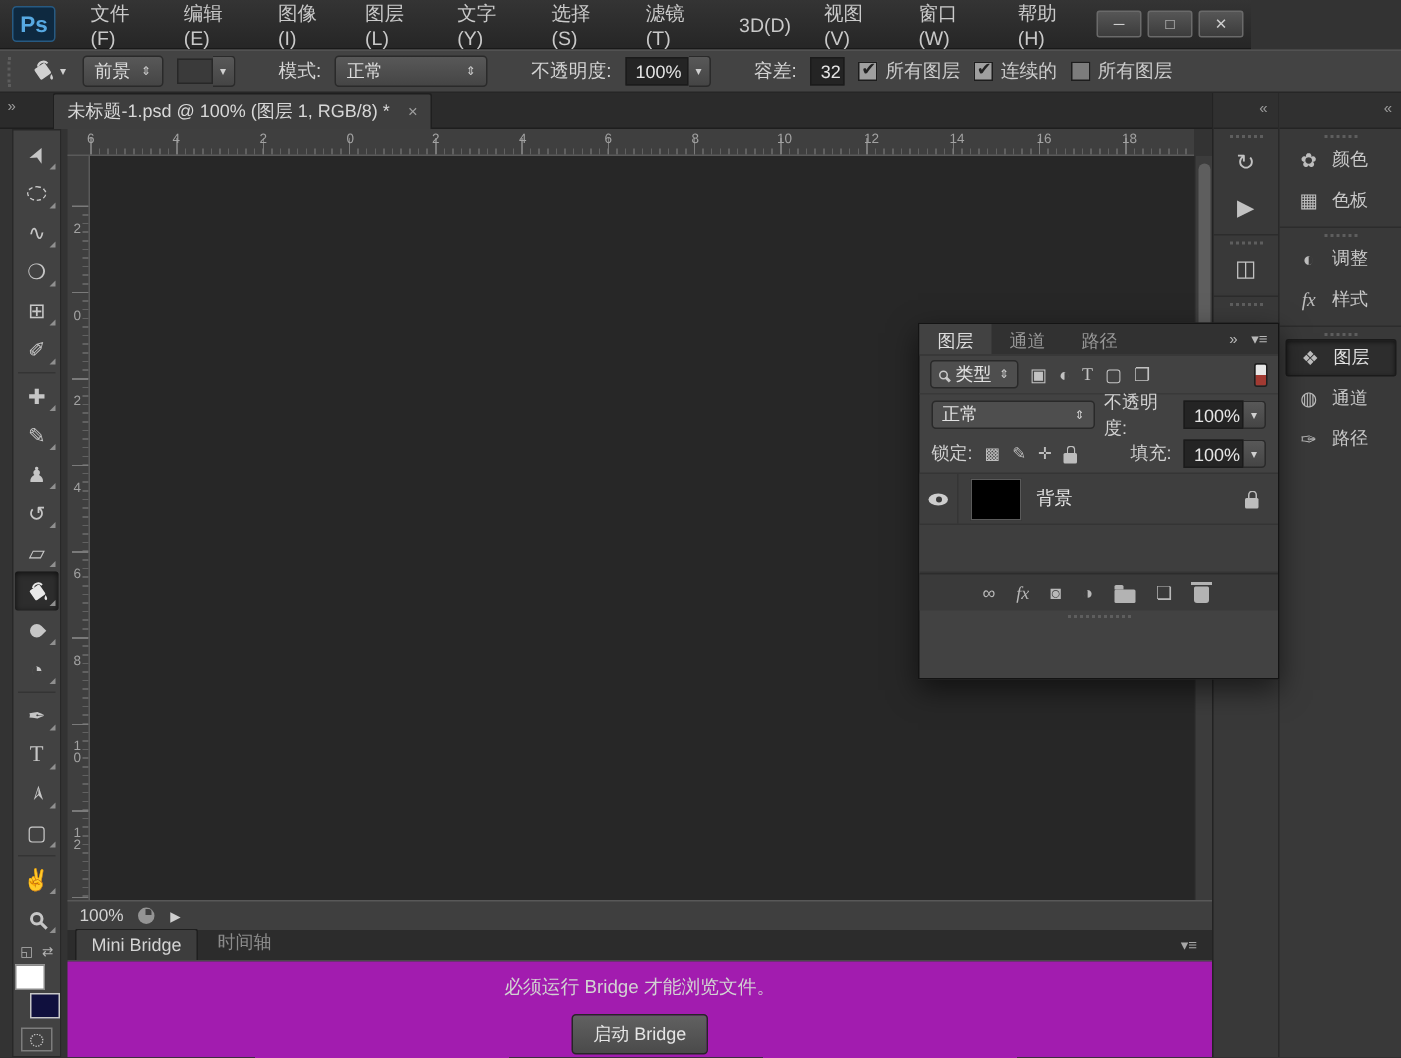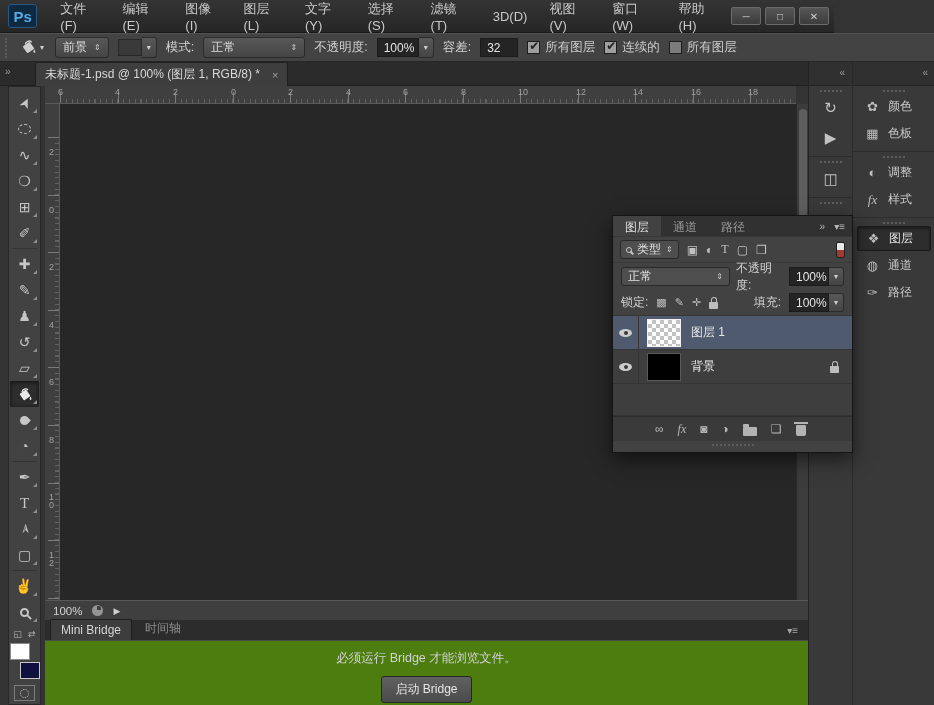--- a/index.html
+++ b/index.html
@@ -29,21 +29,21 @@
   .grip-v { width:4px; height:20px; border-left:2px dotted #5d5d5d; }
   .tool-badge { display:flex; align-items:center; gap:3px; padding:0 2px; }
   .opt-btn { height:21px; background:linear-gradient(#585858,#454545);
     border:1px solid #2a2a2a; border-radius:3px; display:flex; align-items:center;
     padding:0 7px; gap:7px; color:#dedede; font-size:12px; }
   .swatch-wrap { display:flex; align-items:center; }
   .swatch-empty { width:24px; height:17px; background:#3a3a3a; border:1px solid #272727; }
   .dd-btn { width:15px; height:21px; background:linear-gradient(#585858,#454545);
     border:1px solid #2a2a2a; border-left:none; border-radius:0 3px 3px 0;
     font-size:8px; color:#d0d0d0; display:flex; align-items:center; justify-content:center; }
-  .opt-label { color:#d4d4d4; }
+  .opt-label { color:#d4d4d4;margin-left:20px; }
   .val-dark { height:19px; background:#242424; border:1px solid #1b1b1b; color:#e5e5e5;
     display:flex; align-items:center; padding:0 6px; font-size:12px; }
   .check-group { display:flex; align-items:center; gap:5px; }
   .cb { width:13px; height:13px; background:#9f9f9f; border:1px solid #1d1d1d;
     position:relative; display:inline-block; }
   .cb.checked::after { content:"✔"; position:absolute; left:1px; top:-3px;
     color:#222; font-size:12px; }
   .cb.unchecked { background:#7c7c7c; }
   .tiny-arrow { font-size:8px; color:#cfcfcf; }
 
@@ -130,21 +130,21 @@
   
   .mb-tabs { position:absolute; left:45px; top:620px; width:763px; height:21px;
     background:#2c2c2c; border-bottom:1px solid #4a4a4a; display:flex;
     align-items:flex-end; padding-left:5px; gap:3px; }
   .mb-tab { padding:3px 10px; font-size:12px; }
   .mb-tab.active { background:#3d3d3d; color:#d4d4d4; border-radius:2px 2px 0 0;
     border:1px solid #1f1f1f; border-bottom:none; }
   .mb-tab.inactive { color:#8b8b8b; }
   .mb-menu { margin-left:auto; margin-right:10px; color:#a8a8a8; font-size:10px; padding-bottom:4px; }
   .mb-content { position:absolute; left:45px; top:641px; width:763px; height:64px;
-    background:#4d7c0f; text-align:center; }
+    background:#a21caf; text-align:center; }
   .mb-msg { margin-top:9px; font-size:12.5px; color:#d2d2d2; }
   .mb-btn { margin-top:9px; display:inline-block; padding:4px 13px;
     background:linear-gradient(#616161,#4a4a4a); border:1px solid #262626; border-radius:3px;
     font-size:12px; color:#e5e5e5; }
 
   
   .dock { position:absolute; left:808px; top:62px; width:126px; height:643px;
     background:#393939; border-left:1px solid #232323; }
   .dock-col1 { position:absolute; left:0; top:0; width:44px; height:100%;
     border-right:1px solid #292929; }
@@ -276,21 +276,21 @@
     <div class="opt-btn" style="width:102px; justify-content:space-between;">
       <span>正常</span>
       <span class="tiny-arrow">⇕</span>
     </div>
     <span class="opt-label">不透明度:</span>
     <div class="swatch-wrap">
       <div class="val-dark" style="width:42px;">100%</div>
       <div class="dd-btn">▾</div>
     </div>
     <span class="opt-label">容差:</span>
-    <div class="val-dark" style="width:38px;">32</div>
+    <div class="val-dark" style="width:23px;">32</div>
     <div class="check-group">
       <span class="cb checked"></span>
       <span>所有图层</span>
     </div>
     <div class="check-group">
       <span class="cb checked"></span>
       <span>连续的</span>
     </div>
     <div class="check-group">
       <span class="cb unchecked"></span>
@@ -533,27 +533,20 @@
       <span class="lock-ic">✛</span>
       <span class="css-lock"></span>
       <span class="flex-spacer"></span>
       <span class="lp-label">填充:</span>
       <div class="swatch-wrap">
         <div class="val-dark" style="width:40px;">100%</div>
         <div class="dd-btn" style="height:19px;">▾</div>
       </div>
     </div>
     <div class="lp-rows">
-      <div class="lp-row selected">
-        <div class="lp-eye">
-            <span class="eye"></span>
-          </div>
-        <div class="lp-thumb thumb-checker"></div>
-        <span class="lp-name">图层 1</span>
-      </div>
       <div class="lp-row">
         <div class="lp-eye">
             <span class="eye"></span>
           </div>
         <div class="lp-thumb thumb-black"></div>
         <span class="lp-name italic">背景</span>
         <span class="lp-row-lock css-lock"></span>
       </div>
       <div class="lp-row-empty"></div>
     </div>

